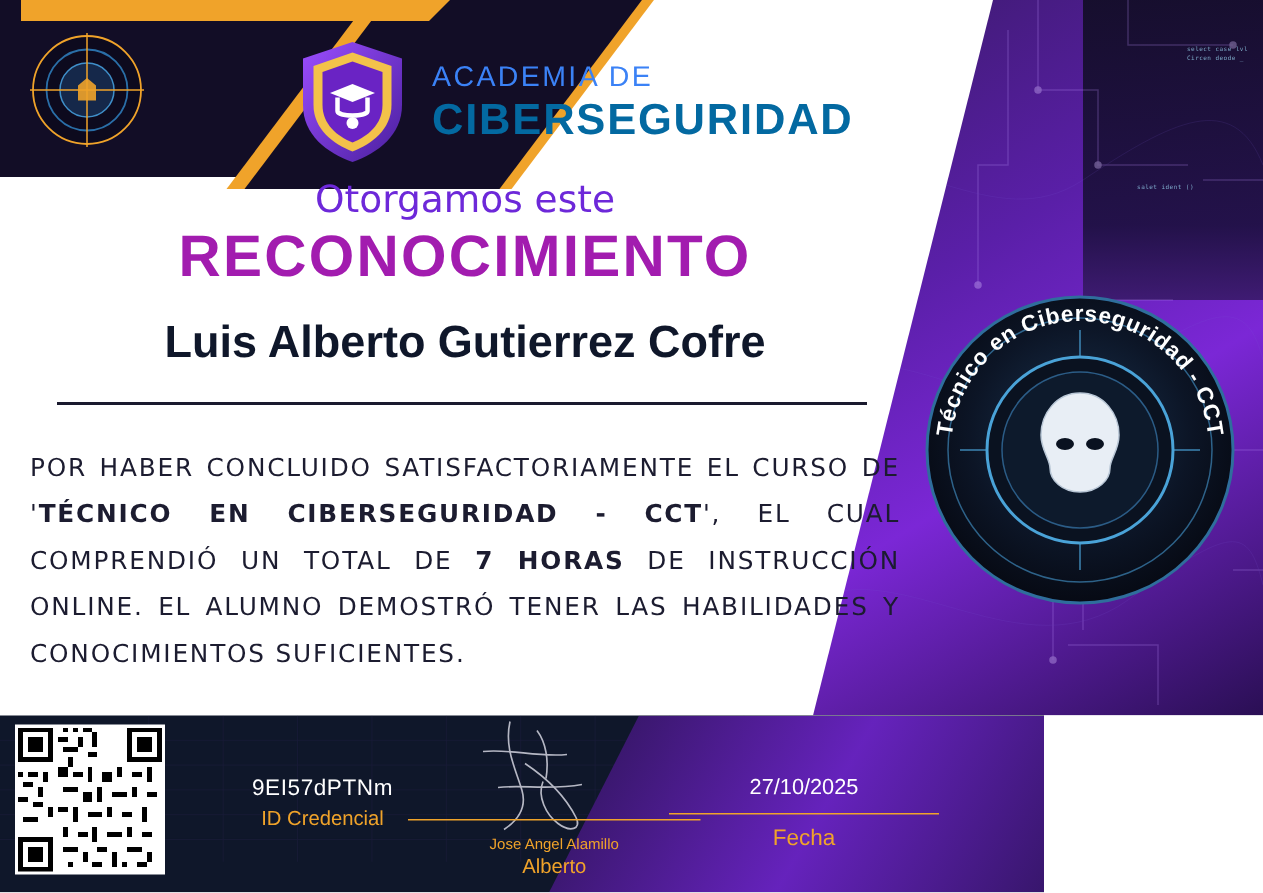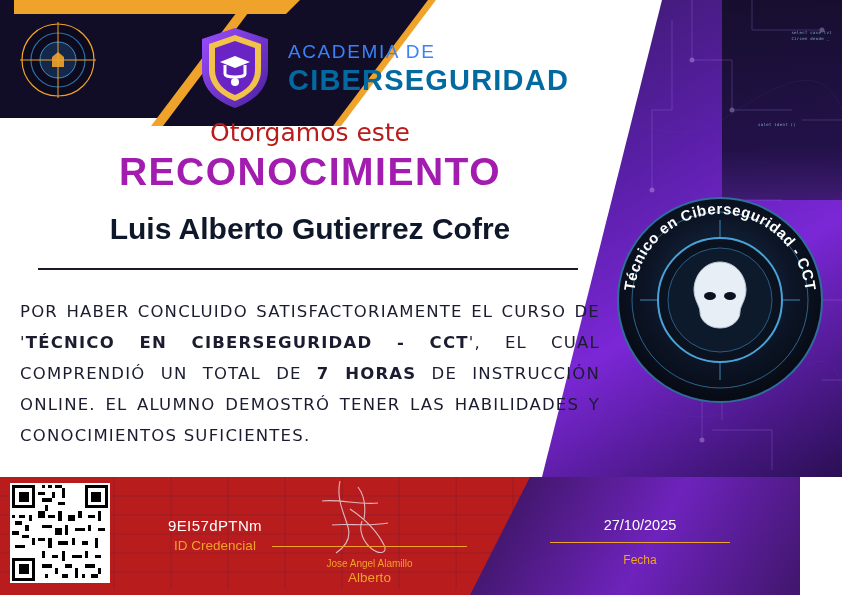--- a/index.html
+++ b/index.html
@@ -133,21 +133,21 @@
     margin-top: 5px;
   }
 
   
   .otorgamos {
     position: absolute;
     left: 0; top: 118px;
     width: 620px;
     text-align: center;
     font-size: 25px;
-    color: #b91c1c;
+    color: #6d28d9;
     font-family: "DejaVu Sans", sans-serif;
   }
   .reconocimiento {
     position: absolute;
     left: 0; top: 150px;
     width: 620px;
     text-align: center;
     font-size: 39px;
     font-weight: 700;
     letter-spacing: 1.5px;
@@ -178,22 +178,22 @@
     text-align: justify;
     letter-spacing: 1.2px;
     font-family: "DejaVu Sans", sans-serif;
   }
   .para b { font-weight: 700; }
 
   
   .bottom {
     position: absolute;
     left: 0; bottom: 0;
-    width: 800px; height: 118px;
-    background: #b91c1c;
+    width: 696px; height: 118px;
+    background: #0f172a;
     overflow: hidden;
   }
   .bottom .grid {
     position: absolute;
     inset: 0;
     opacity: .5;
   }
   .bottom-purple {
     position: absolute;
     right: 0; top: 0;
@@ -266,21 +266,21 @@
     right: 70px; bottom: 52px;
     width: 180px; height: 1px;
     background: #f0a32a;
   }
   .date-lbl {
     position: absolute;
     right: 70px; bottom: 28px;
     width: 180px;
     text-align: center;
     color: #f0a32a;
-    font-size: 12px;
+    font-size: 15px;
   }
 
   
   .emblem-text {
     font-family: "Liberation Sans", sans-serif;
     font-size: 15px;
     font-weight: 700;
     fill: #ffffff;
     letter-spacing: .5px;
   }

